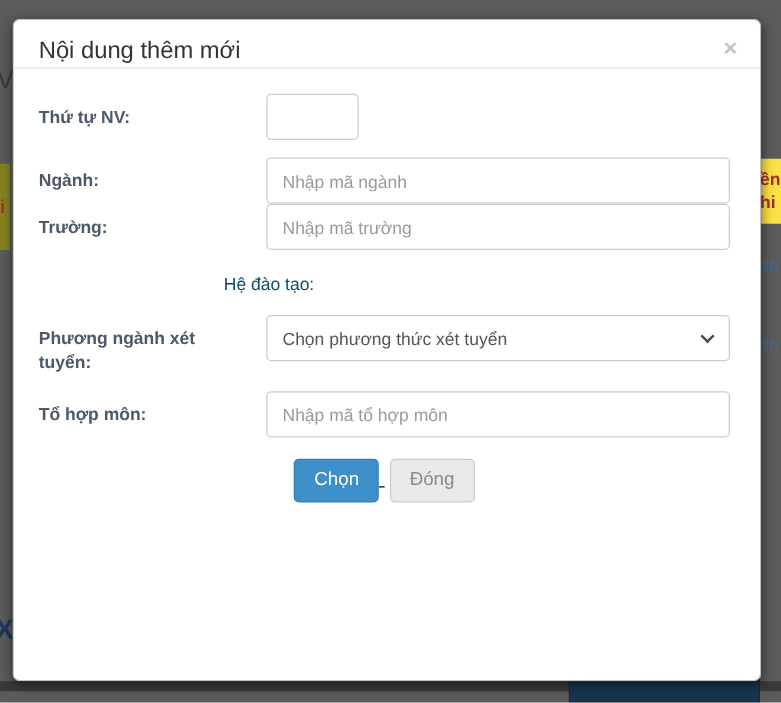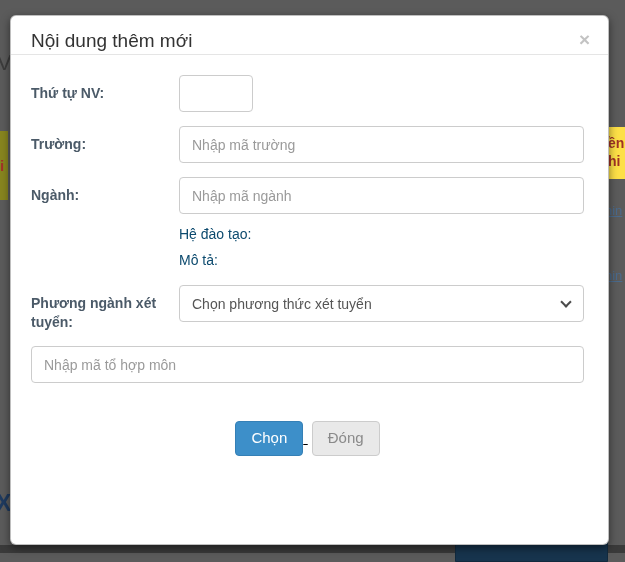--- a/index.html
+++ b/index.html
@@ -77,21 +77,21 @@
     right: 18px; top: 14px;
     background: none; border: none;
     font-size: 19px; font-weight: bold;
     color: #c3c3c3;
     cursor: pointer;
     line-height: 1;
     font-family: "Liberation Sans", sans-serif;
   }
   .modal-body { padding: 20px 24px 0 20px; }
 
-  .form-row { display: flex; margin-bottom: 14px; }
+  .form-row { display: flex; margin-bottom: 14px; gap: 34px; }
   .form-label {
     width: 148px;
     flex: none;
     padding-top: 9px;
     padding-right: 14px;
     font-size: 14px;
     font-weight: bold;
     color: #4b5a68;
     line-height: 19px;
   }
@@ -137,21 +137,21 @@
     right: 14px; top: 13px;
     width: 8px; height: 8px;
     border-right: 2px solid #4b4b4b;
     border-bottom: 2px solid #4b4b4b;
     transform: rotate(45deg);
     pointer-events: none;
   }
 
   .modal-footer {
     text-align: center;
-    margin-top: 38px;
+    margin-top: 17px;
     text-decoration: underline;
   }
   .btn {
     display: inline-block;
     font-size: 15px;
     padding: 8px 15px;
     border-radius: 4px;
     cursor: pointer;
     font-family: "Liberation Sans", sans-serif;
     line-height: 1.1;
@@ -194,50 +194,50 @@
 
   <div class="modal-body">
 
     <div class="form-row">
       <div class="form-label">Thứ tự NV:</div>
       <div class="ctrl-area">
         <input class="form-input input-small" type="text" value="" style="">
       </div>
     </div>
 
-    <div class="form-row">
-      <div class="form-label">Trường:</div>
-      <div class="ctrl-area">
-        <input class="form-input" type="text" placeholder="Nhập mã trường" style="">
-      </div>
-    </div>
-
     <div class="form-row" style="margin-bottom:0">
       <div class="form-label">Ngành:</div>
       <div class="ctrl-area">
         <input class="form-input" type="text" placeholder="Nhập mã ngành" style="">
       </div>
     </div>
 
+    <div class="form-row">
+      <div class="form-label">Trường:</div>
+      <div class="ctrl-area">
+        <input class="form-input" type="text" placeholder="Nhập mã trường" style="">
+      </div>
+    </div>
+
     <div class="static-lines">
       <div class="static-line">Hệ đào tạo:</div>
-      <div class="static-line">Mô tả:</div>
     </div>
 
     <div class="form-row">
       <div class="form-label">Phương ngành xét tuyển:</div>
       <div class="select-wrap">
         <select class="form-select">
           <option>Chọn phương thức xét tuyển</option>
         </select>
         <span class="chevron-down"></span>
       </div>
     </div>
 
     <div class="form-row">
+      <div class="form-label">Tổ hợp môn:</div>
       <div class="ctrl-area">
         <input class="form-input" type="text" placeholder="Nhập mã tổ hợp môn" style="">
       </div>
     </div>
 
     <div class="modal-footer">
       <button class="btn btn-primary">Chọn</button>
       <button class="btn btn-default">Đóng</button>
     </div>
 

